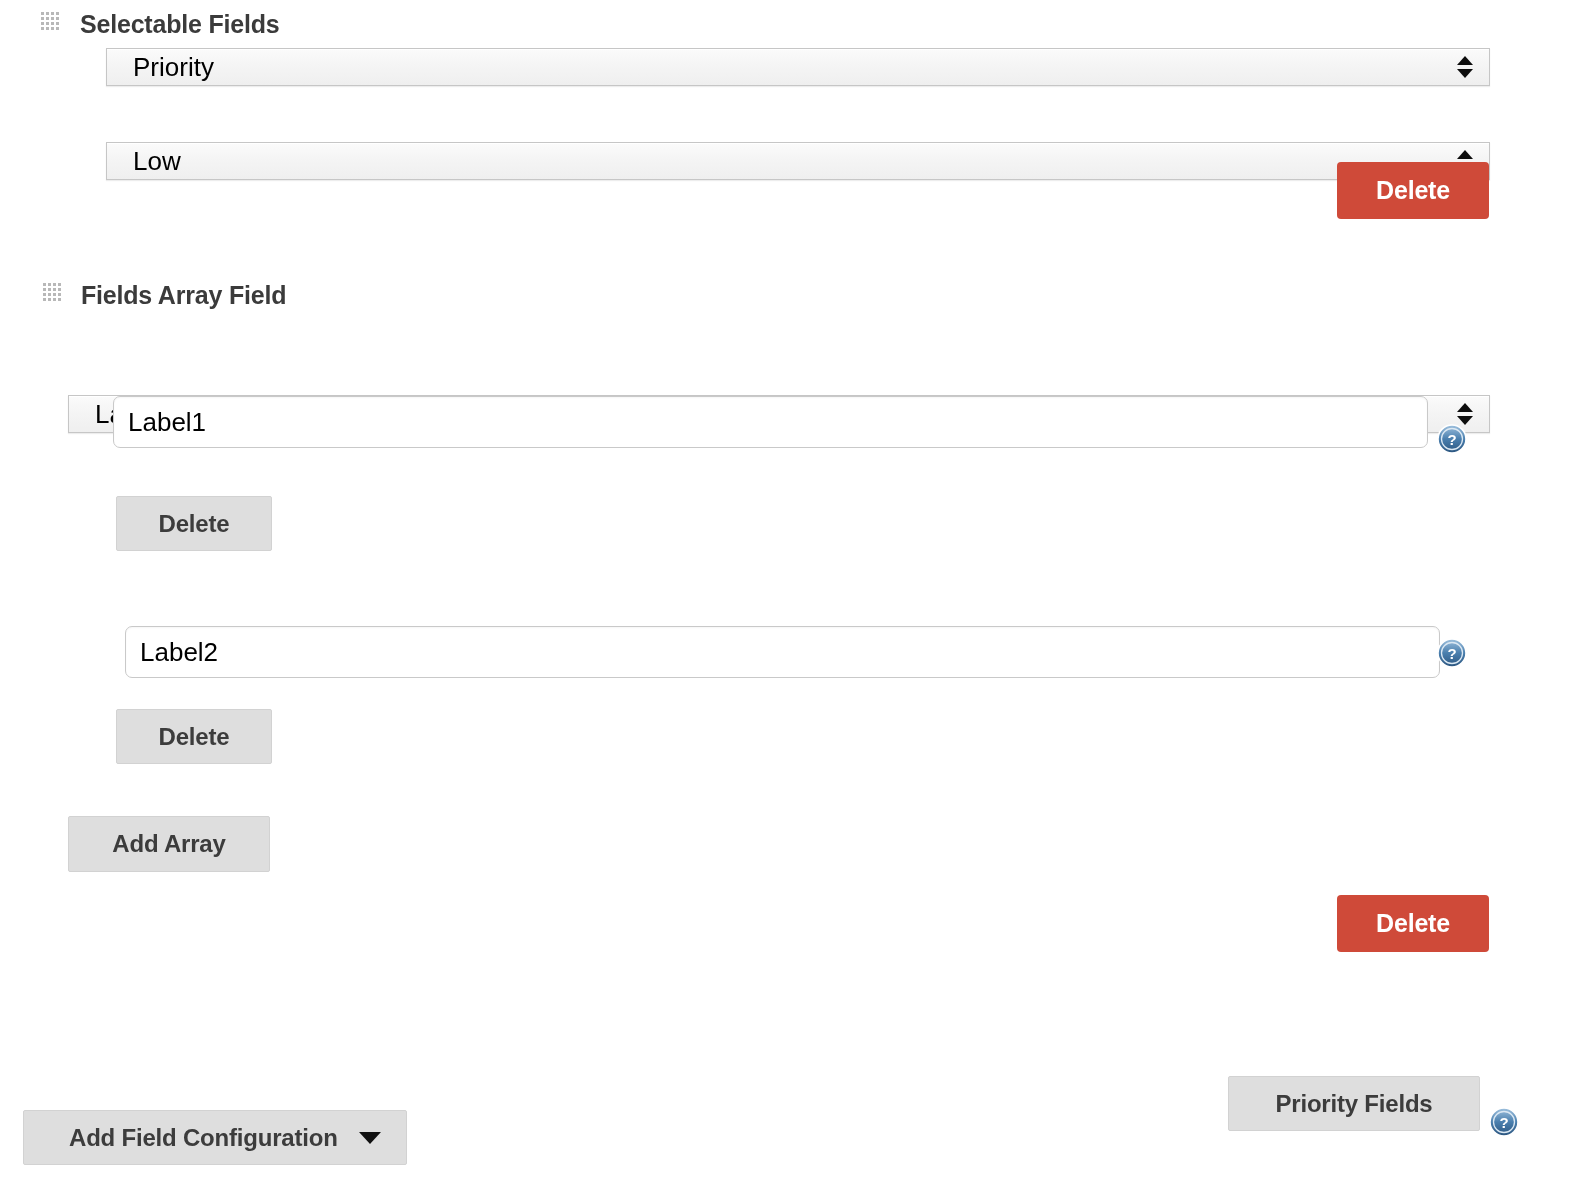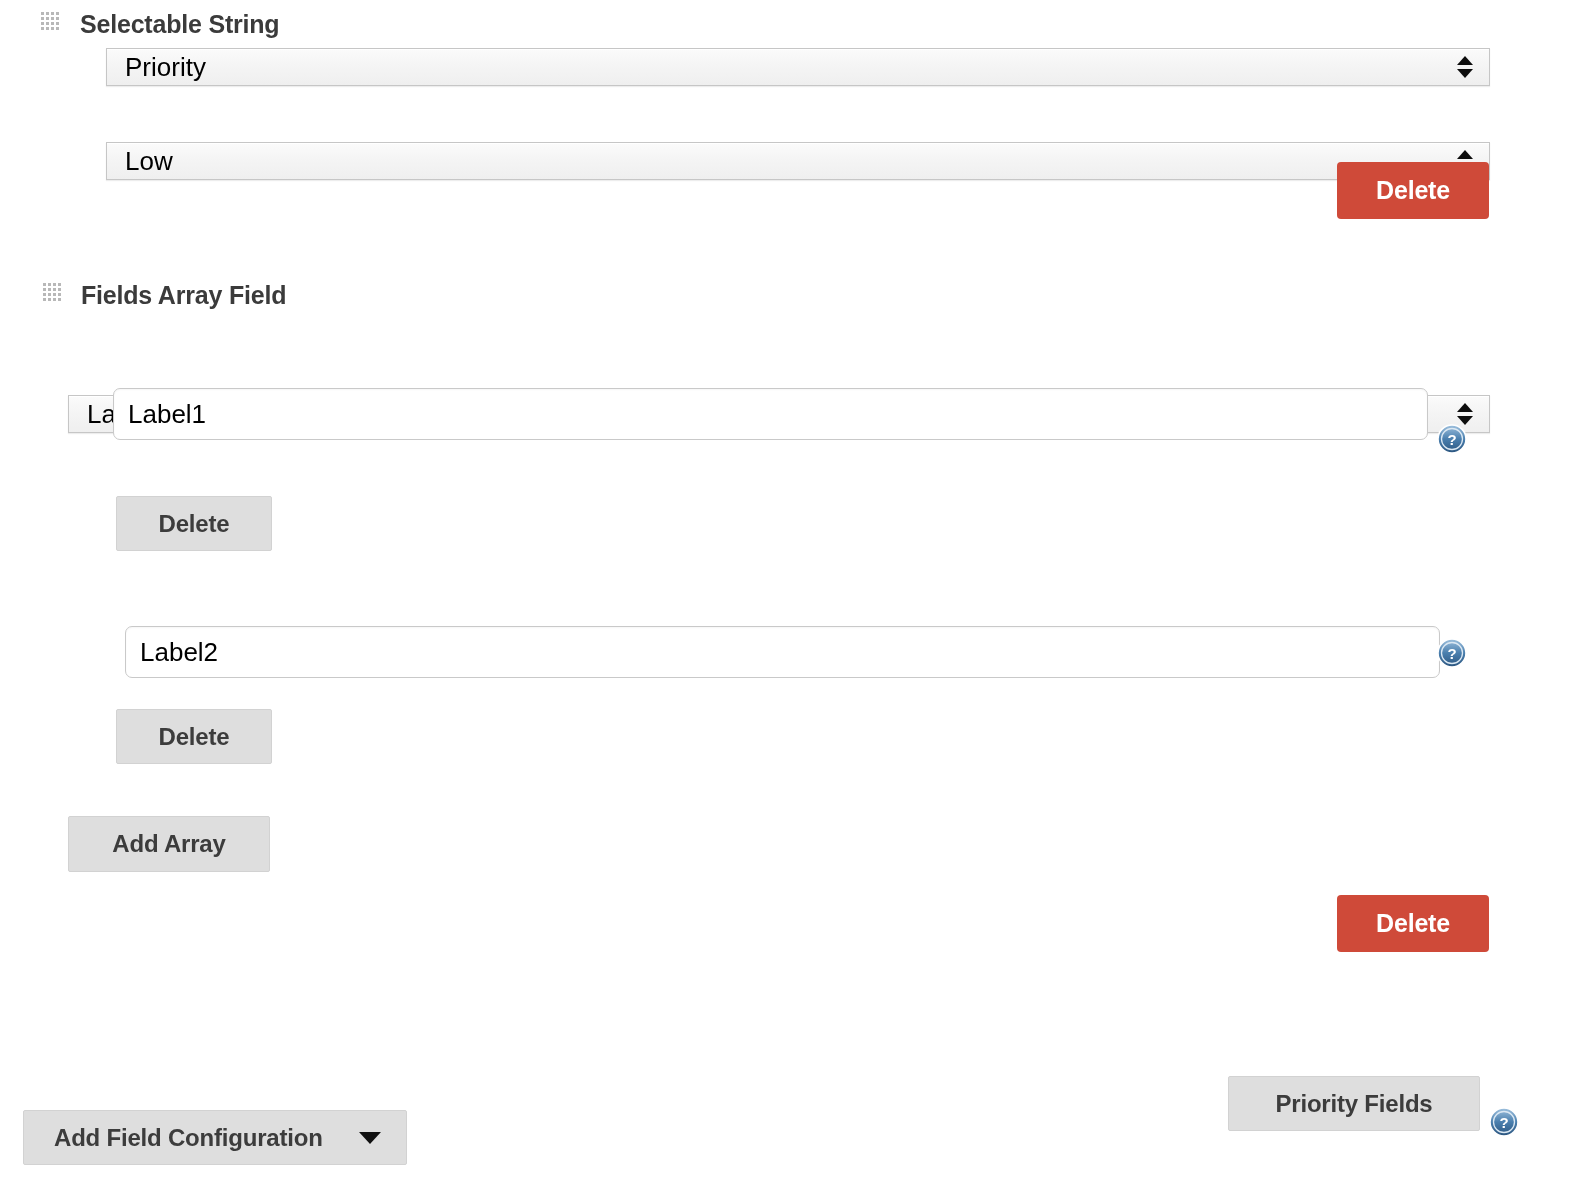--- a/index.html
+++ b/index.html
@@ -41,21 +41,21 @@
   
   .sel {
     background: linear-gradient(to bottom, #fbfbfb 0%, #f4f4f4 50%, #efefef 100%);
     border: 1px solid #c6c6c6;
     border-radius: 0;
     box-shadow: 0 1px 1px rgba(0,0,0,0.07), inset 0 1px 0 #ffffff;
     font-size: 26px;
     color: #000000;
     display: flex;
     align-items: center;
-    padding: 0 46px 0 18px;
+    padding: 0 46px 0 26px;
     font-family: "Liberation Sans", sans-serif;
     cursor: pointer;
     position: relative;
   }
   .sel .sel-text {
     overflow: hidden;
     white-space: nowrap;
     text-overflow: ellipsis;
   }
   .sel .sel-arrows {
@@ -104,21 +104,21 @@
     display: flex;
     align-items: center;
     justify-content: center;
     cursor: pointer;
     letter-spacing: -0.2px;
     white-space: nowrap;
   }
 
   .btn-dropdown {
     justify-content: flex-start;
-    padding-left: 30px;
+    padding-left: 45px;
     padding-right: 18px;
     position: relative;
   }
   .caret-dn {
     width: 0; height: 0;
     border-left: 11px solid transparent;
     border-right: 11px solid transparent;
     border-top: 12px solid #111111;
     position: absolute;
     right: 25px;
@@ -164,21 +164,21 @@
         <rect x="10" y="10" width="3" height="3"></rect>
         <rect x="15" y="10" width="3" height="3"></rect>
       <rect x="0" y="15" width="3" height="3"></rect>
         <rect x="5" y="15" width="3" height="3"></rect>
         <rect x="10" y="15" width="3" height="3"></rect>
         <rect x="15" y="15" width="3" height="3"></rect>
     </g>
   </svg>
 </div>
 
-<div class="abs section-title" style="left:80px; top:12px;">Selectable String</div>
+<div class="abs section-title" style="left:80px; top:12px;">Selectable Fields</div>
 
 <div class="abs sel" style="left:106px; top:48px; width:1384px; height:38px;">
   <span class="sel-text">Priority</span>
   <span class="sel-arrows">
     <span class="tri-up"></span>
       <span class="tri-dn"></span>
   </span>
 </div>
 
 <div class="abs sel" style="left:106px; top:104px; width:1384px; height:38px;">
@@ -217,21 +217,21 @@
 <div class="abs section-title" style="left:81px; top:283px;">Fields Array Field</div>
 
 <div class="abs sel" style="left:68px; top:319px; width:1422px; height:38px;">
   <span class="sel-text">Labels</span>
   <span class="sel-arrows">
     <span class="tri-up"></span>
       <span class="tri-dn"></span>
   </span>
 </div>
 
-<input class="abs txt" style="left: 113px; top: 388px; width: 1315px; height: 52px;" readonly="" value="Label1">
+<input class="abs txt" style="left: 113px; top: 396px; width: 1315px; height: 52px;" readonly="" value="Label1">
 
 <svg class="abs help-icon" style="left:1437px; top:424px;" width="30" height="30" viewBox="0 0 30 30">
   <defs>
     <linearGradient id="hg1" x1="0" y1="0" x2="0" y2="1">
       <stop offset="0%" stop-color="#9fc1de"></stop>
         <stop offset="50%" stop-color="#4a7fae"></stop>
         <stop offset="100%" stop-color="#2b557f"></stop>
     </linearGradient>
   </defs>
   <circle cx="15" cy="15" r="14" fill="url(#hg1)" stroke="#ffffff" stroke-width="1.6"></circle>

